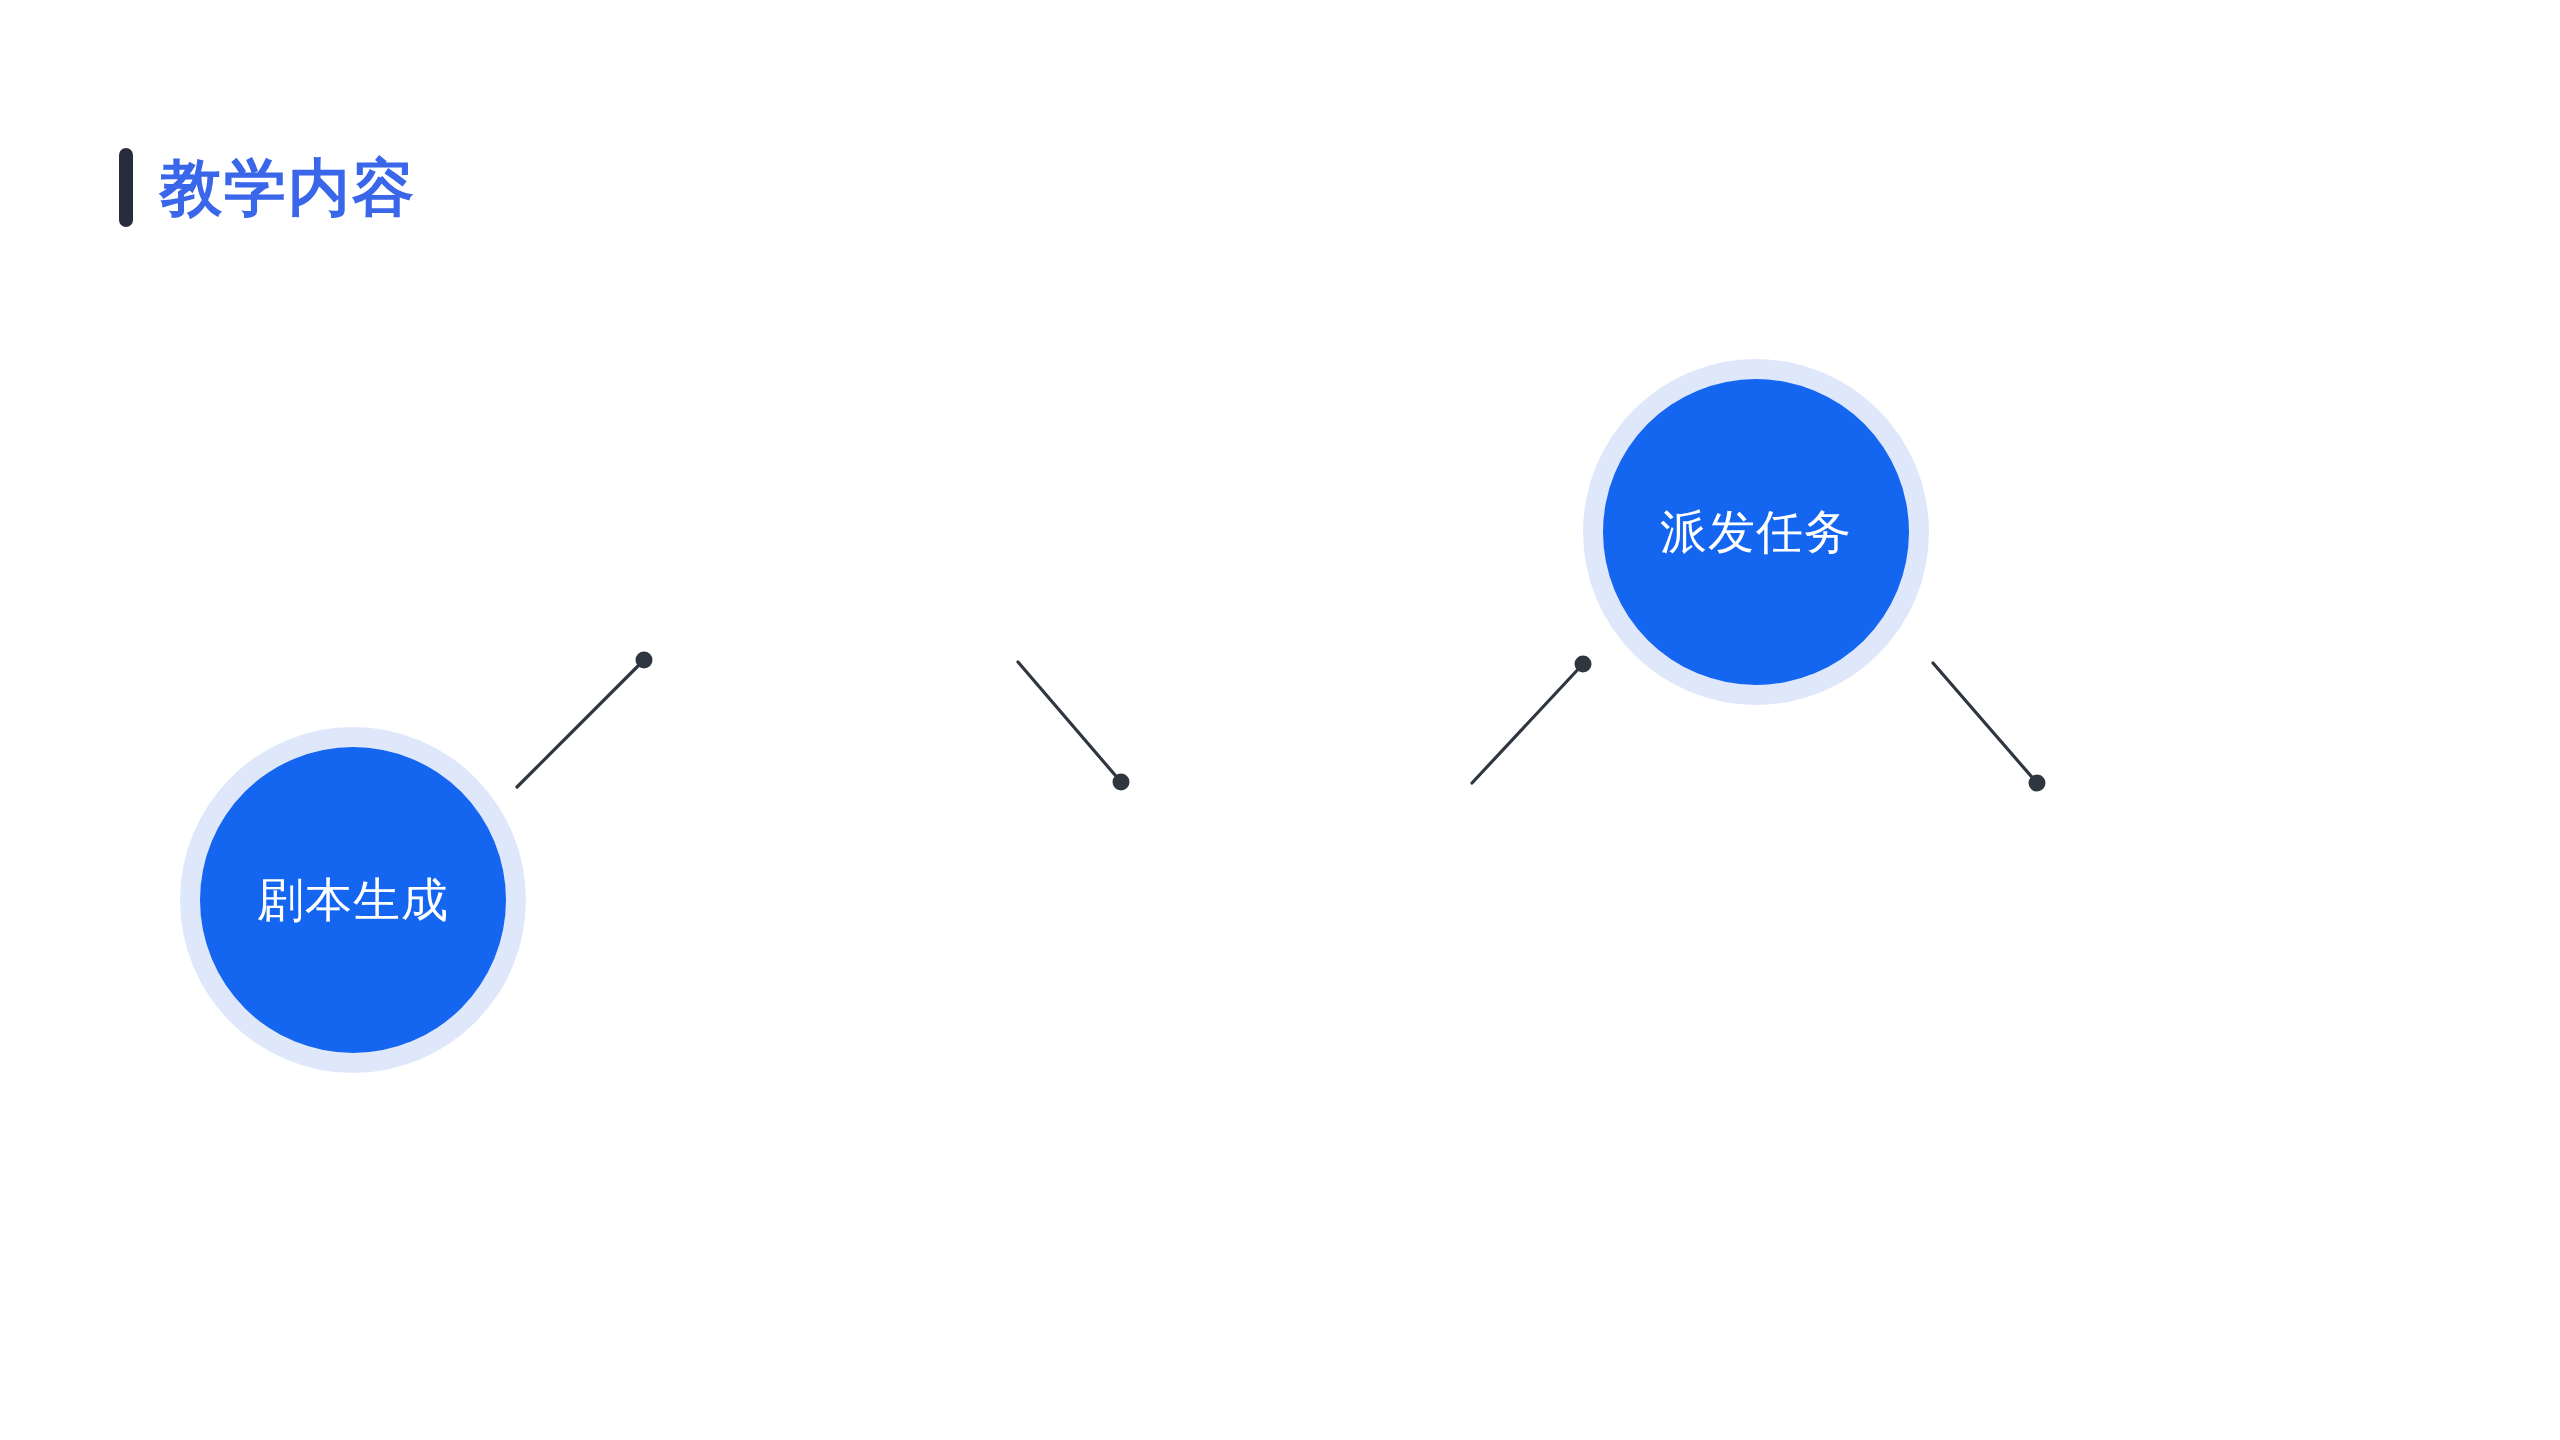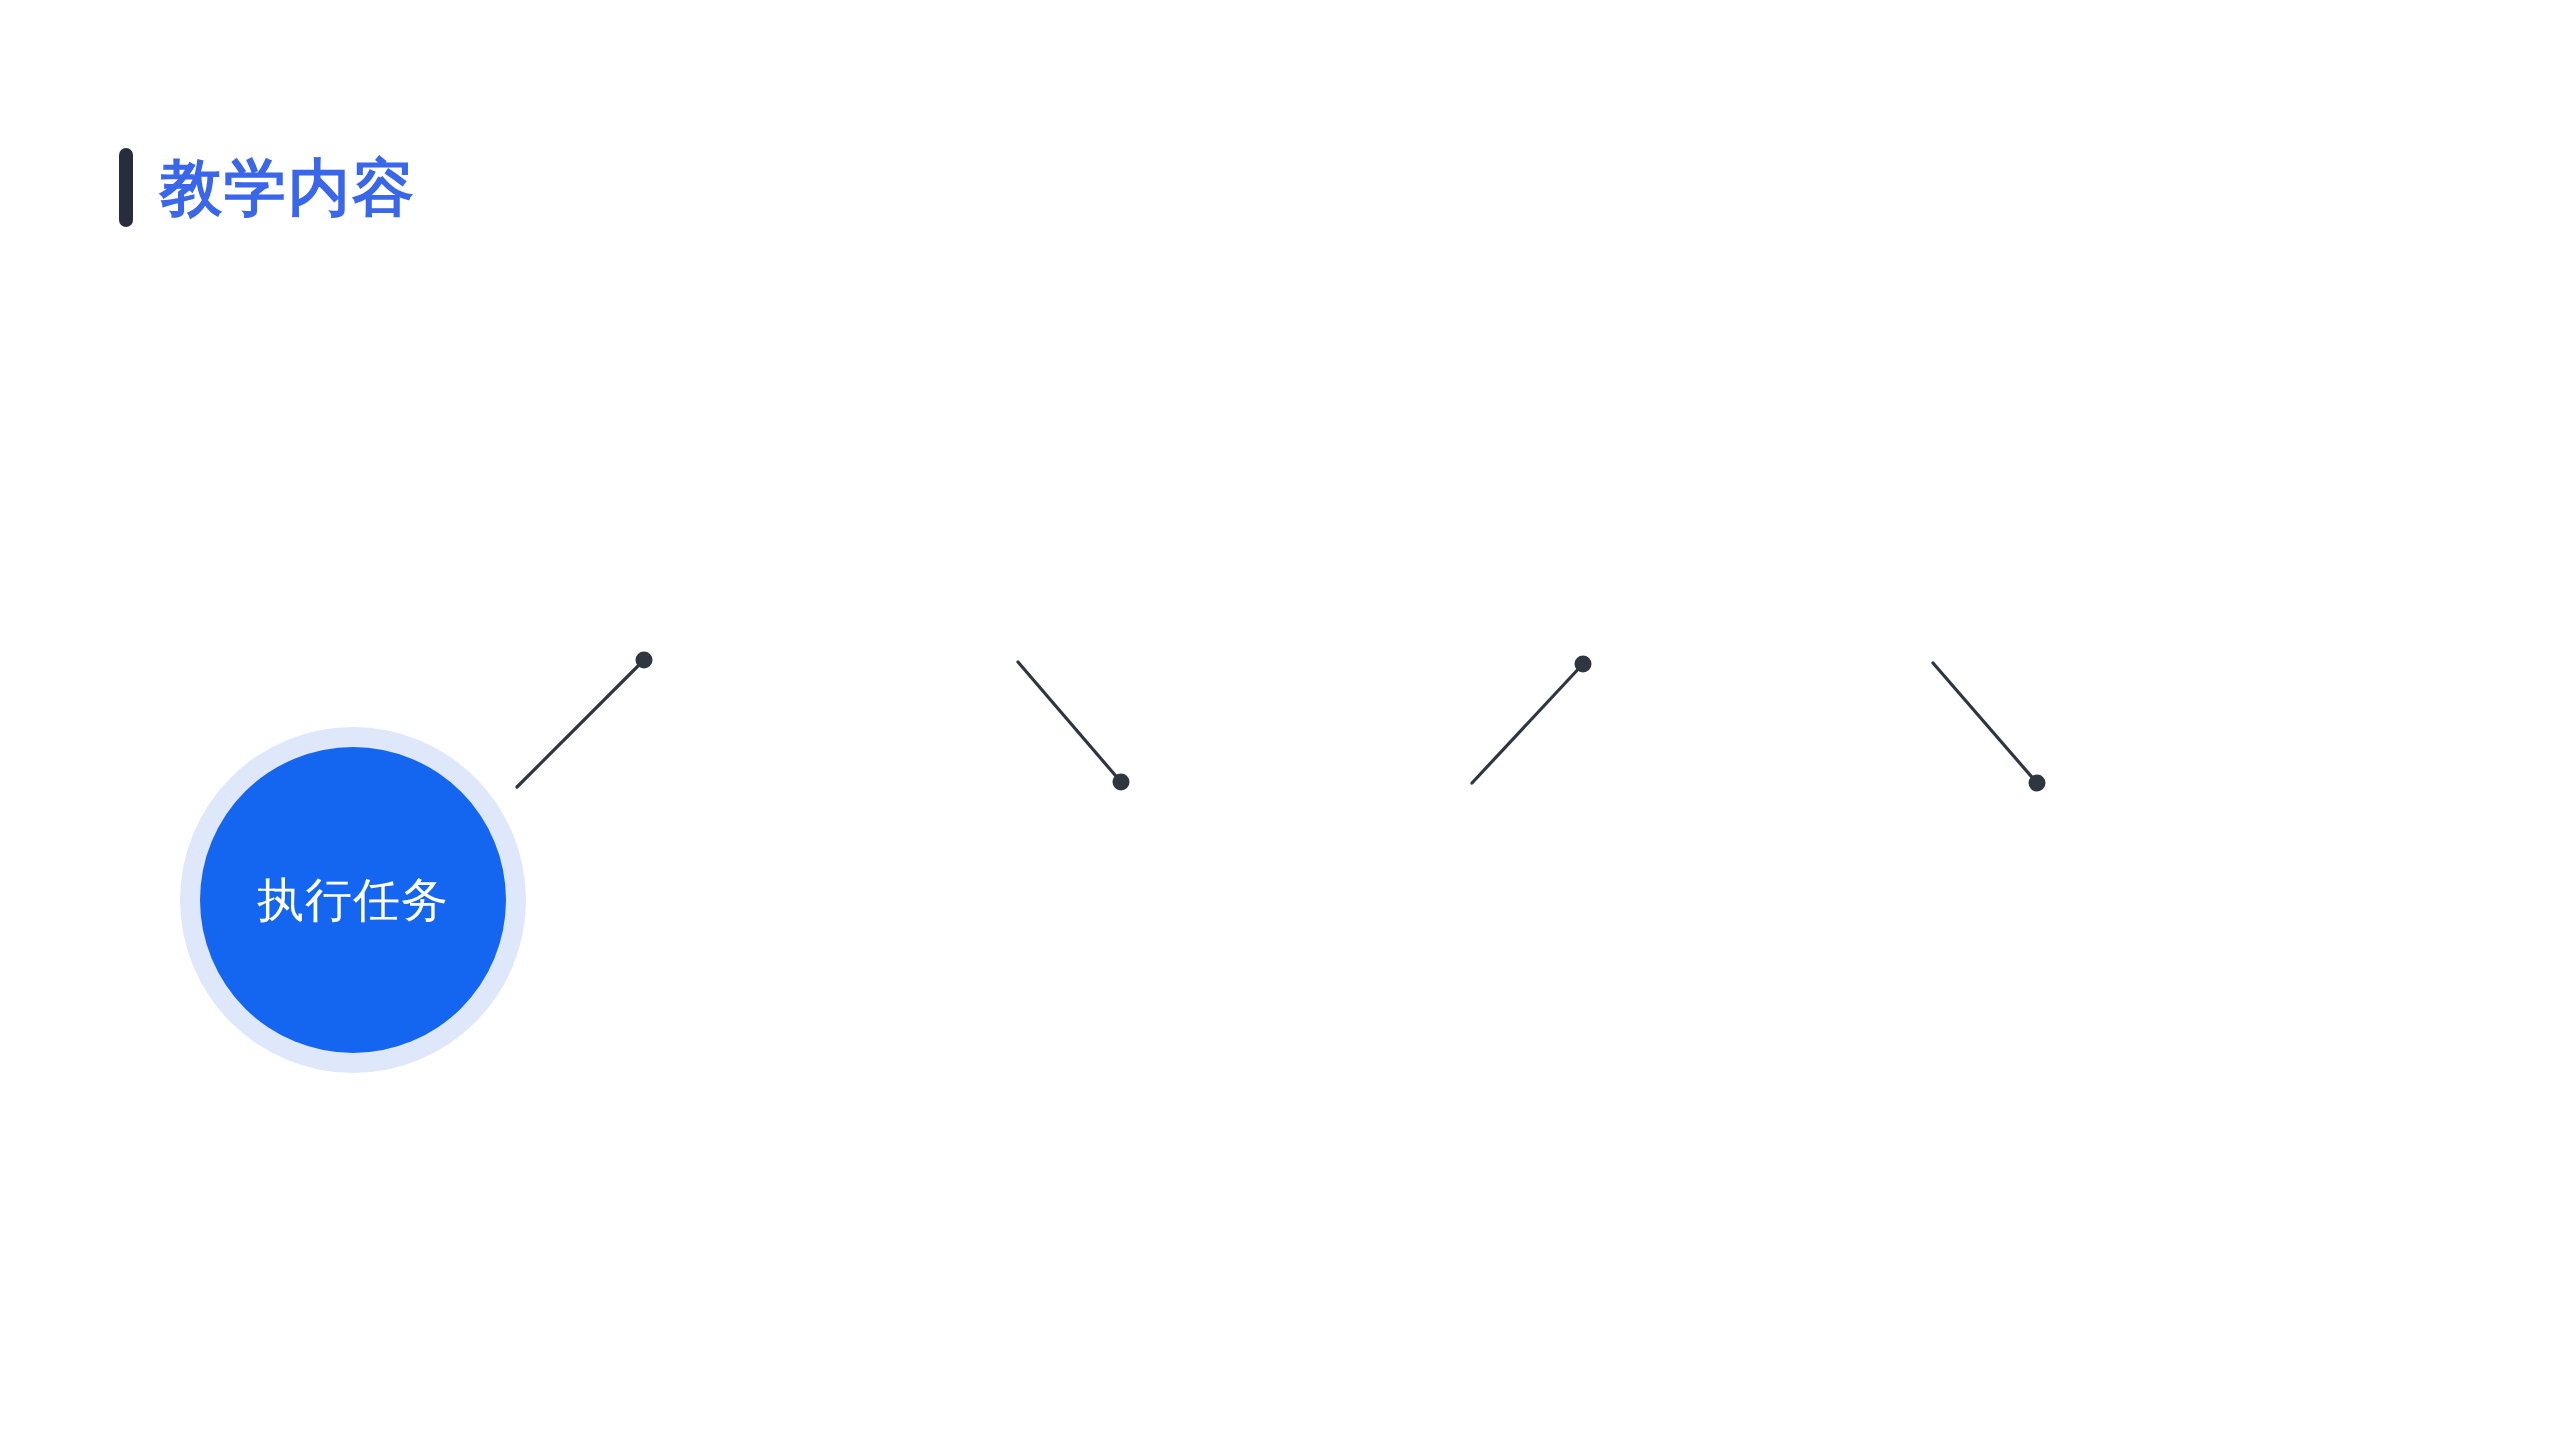--- a/index.html
+++ b/index.html
@@ -107,23 +107,31 @@
       <circle cx="1121" cy="782" r="8.5"></circle>
       <line x1="1472" y1="783" x2="1583" y2="664"></line>
       <circle cx="1583" cy="664" r="8.5"></circle>
       <line x1="1933" y1="663" x2="2037" y2="783"></line>
       <circle cx="2037" cy="783" r="8.5"></circle>
     </svg>
 
   <div class="node blue" style="left:180px; top:727px">
     <div class="node-inner">
       <div class="node-label">
-        <span class="label-line">执行任务</span>
+        <span class="label-line">剧本生成</span>
 
       </div>
     </div>
   </div>
 
 
 
+  <div class="node blue" style="left:1583px; top:359px">
+    <div class="node-inner">
+      <div class="node-label">
+        <span class="label-line">派发任务</span>
+
+      </div>
+    </div>
+  </div>
 
 
 </div>
 
 </body></html>

